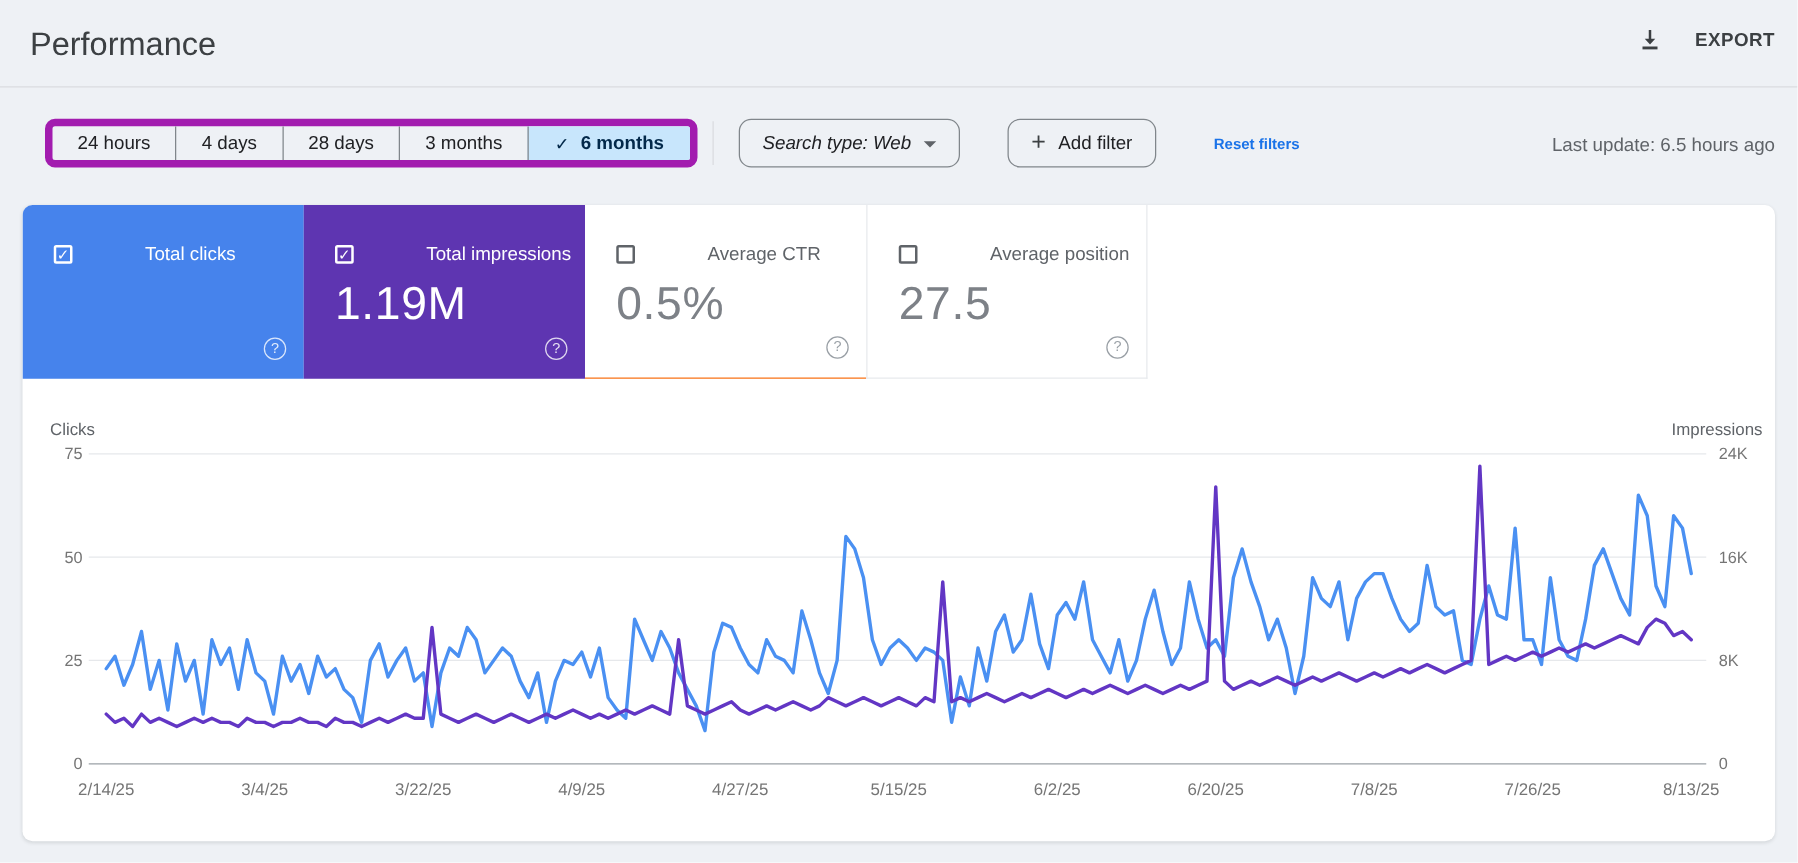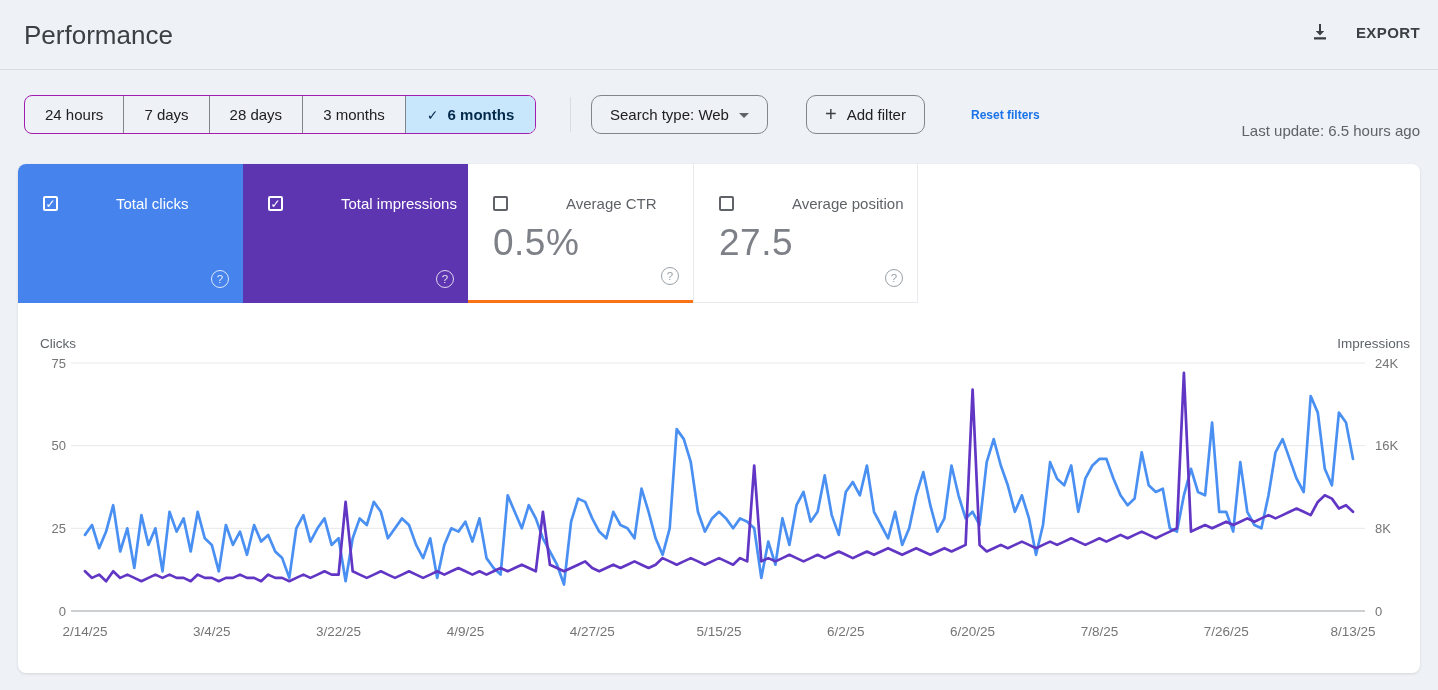--- a/index.html
+++ b/index.html
@@ -17,59 +17,59 @@
     position:absolute; right:18px; top:22px; display:flex; align-items:center; gap:26px;
     background:none; border:none; cursor:pointer;
     font-family:inherit; font-size:15px; font-weight:600; letter-spacing:.4px; color:#3c4043;
   }
   .export-button svg { display:block; }
   .header-divider { position:absolute; top:69px; left:0; width:100%; height:1px; background:#dadce0; }
 
   
   .filter-bar { position:absolute; top:95px; left:0; right:0; height:40px; }
   .range-group {
-    position:absolute; left:24px; top:0; display:flex;
-    border:1px solid #a21caf; border-radius:8px; overflow:hidden; height:39px;
+    position:absolute; left:36px; top:0; display:flex;
+    border:6px solid #a21caf; border-radius:8px; overflow:hidden; height:39px;
   }
   .range-chip {
     background:transparent; border:none; border-left:1px solid #80868b;
     padding:0 20px; font-family:inherit; font-size:15px; color:#202124; cursor:pointer;
     display:flex; align-items:center; gap:9px; height:100%;
   }
   .range-chip:first-child { border-left:none; }
   .range-chip.selected { background:#c8e6fc; color:#03294a; font-weight:600; padding:0 21px; }
   .check-icon { font-size:14px; font-weight:400; }
   .vsep { position:absolute; left:570px; top:2px; width:1px; height:35px; background:#dadce0; }
   .chip {
     position:absolute; top:0; height:39px; display:flex; align-items:center; gap:10px;
     background:transparent; border:1px solid #80868b; border-radius:10px;
     padding:0 18px; font-family:inherit; font-size:15px; color:#202124; cursor:pointer;
   }
-  .chip.search-type { left:591px; }
+  .chip.search-type { left:591px;font-style:italic; }
   .chip.add-filter  { left:806px; }
   .caret-icon { width:0; height:0; border-left:5px solid transparent; border-right:5px solid transparent; border-top:5px solid #5f6368; margin-top:2px; }
   .plus-icon { font-size:20px; font-weight:400; color:#3c4043; line-height:1; margin-top:-2px; }
   .reset-link {
     position:absolute; left:971px; top:0; height:39px; display:flex; align-items:center;
     background:none; border:none; cursor:pointer;
     font-family:inherit; font-size:12px; font-weight:600; color:#1a73e8;
   }
-  .last-update { position:absolute; right:18px; top:16px; height:39px; display:flex; align-items:center; font-size:15px; color:#5f6368; }
+  .last-update { position:absolute; right:18px; top:2px; height:39px; display:flex; align-items:center; font-size:15px; color:#5f6368; }
 
   
   .panel {
     position:absolute; left:18px; top:164px; width:1402px; height:509px;
     background:#fff; border-radius:8px; box-shadow:0 1px 3px rgba(60,64,67,.14);
     overflow:hidden;
   }
   .cards { position:relative; height:139px; }
   .metric-card { position:absolute; top:0; width:225px; height:139px; cursor:pointer; }
   .metric-card.c0 { left:0;    background:#4683ec; }
   .metric-card.c1 { left:225px; background:#5e35b1; }
-  .metric-card.c2 { left:450px; background:#fff; border-bottom:3px solid #f97316; }
+  .metric-card.c2 { left:450px; background:#fff; border-bottom:1px solid #f97316; }
   .metric-card.c3 { left:675px; background:#fff; border-bottom:1px solid #e8eaed; border-left:1px solid #e8eaed; border-right:1px solid #e8eaed; }
   .metric-top { position:absolute; left:25px; top:31px; display:flex; align-items:center; gap:10px; }
   .cbx {
     width:15px; height:15px; border:2px solid #fff; border-radius:2px; flex:0 0 auto;
     display:flex; align-items:center; justify-content:center; font-size:12px; color:#fff;
   }
   .metric-card.unchecked .cbx { border-color:#5f6368; color:transparent; }
   .metric-label { font-size:15px; color:#fff; white-space:nowrap;margin-left:48px; }
   .metric-card.unchecked .metric-label { color:#5f6368; }
   .metric-value { position:absolute; left:25px; top:58px; font-size:37px; font-weight:400; color:#fff; letter-spacing:.5px; }
@@ -93,21 +93,21 @@
     <path d="M9 2 h2 v7 h3.2 L10 13.6 5.8 9 H9 Z" fill="#3c4043"></path>
     <rect x="4" y="15.2" width="12" height="2.3" fill="#3c4043"></rect>
   </svg>
   <span>EXPORT</span>
 </button>
 <div class="header-divider"></div>
 
 <div class="filter-bar">
   <div class="range-group">
     <button class="range-chip">24 hours</button>
-    <button class="range-chip">7 days</button>
+    <button class="range-chip">4 days</button>
     <button class="range-chip">28 days</button>
     <button class="range-chip">3 months</button>
     <button class="range-chip selected">
       <span class="check-icon">✓</span>
       <span>6 months</span>
     </button>
   </div>
   <div class="vsep"></div>
   <button class="chip search-type">
     <span>Search type: Web</span>
@@ -134,20 +134,21 @@
       <span class="help-icon">?</span>
     </div>
 
     <div class="metric-card c1">
       <div class="metric-top">
         <span class="cbx">
             <span>✓</span>
           </span>
         <span class="metric-label">Total impressions</span>
       </div>
+      <div class="metric-value">1.19M</div>
       <span class="help-icon">?</span>
     </div>
 
     <div class="metric-card c2 unchecked">
       <div class="metric-top">
         <span class="cbx"></span>
         <span class="metric-label">Average CTR</span>
       </div>
       <div class="metric-value">0.5%</div>
       <span class="help-icon">?</span>

